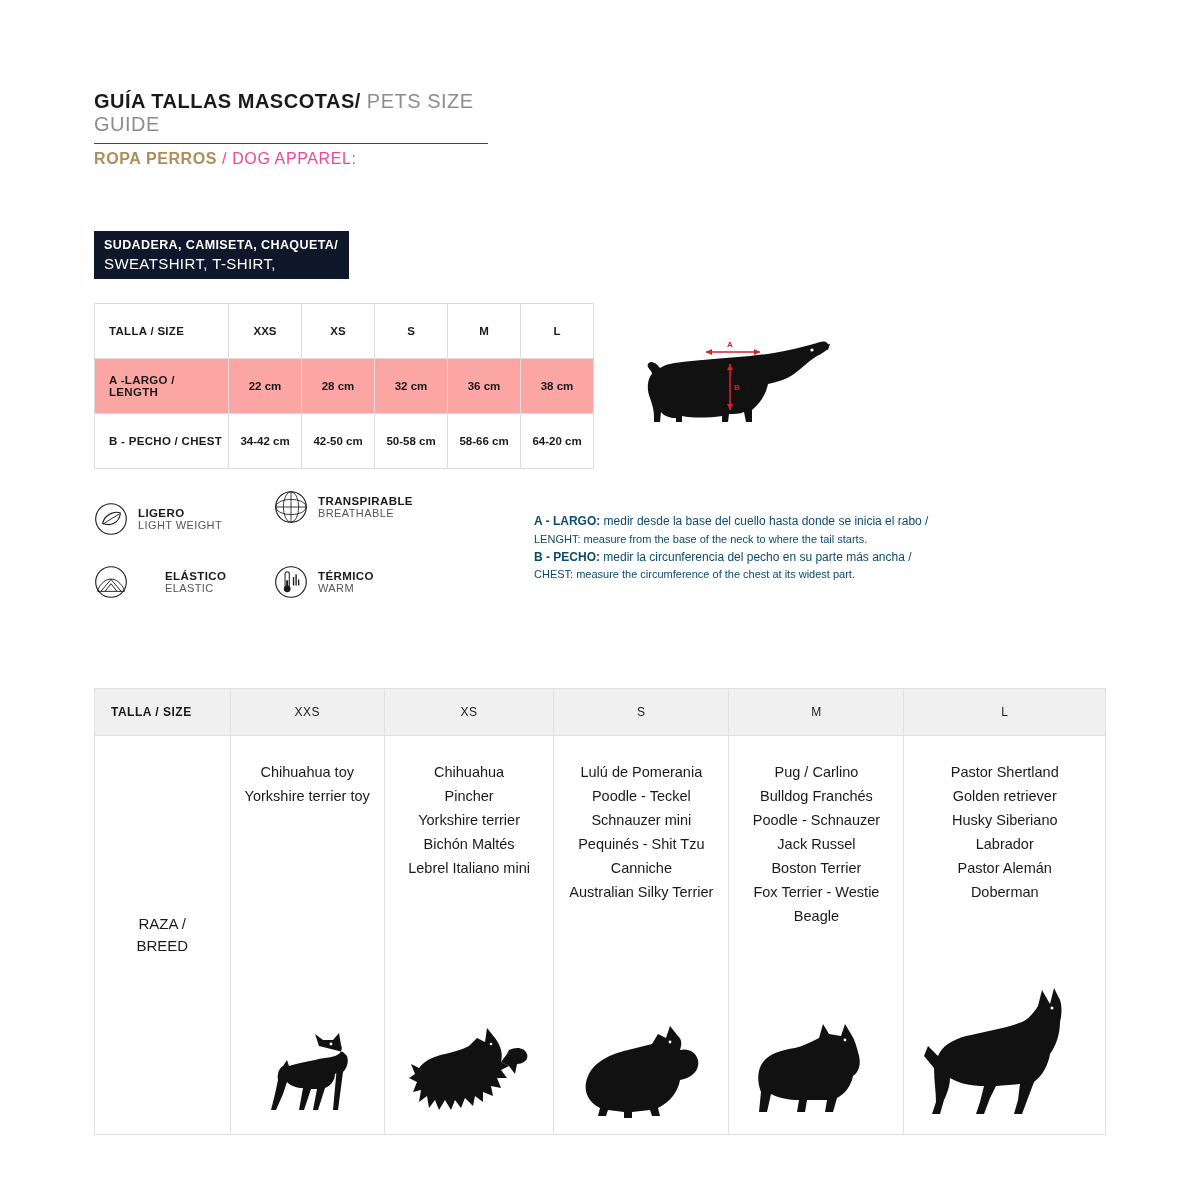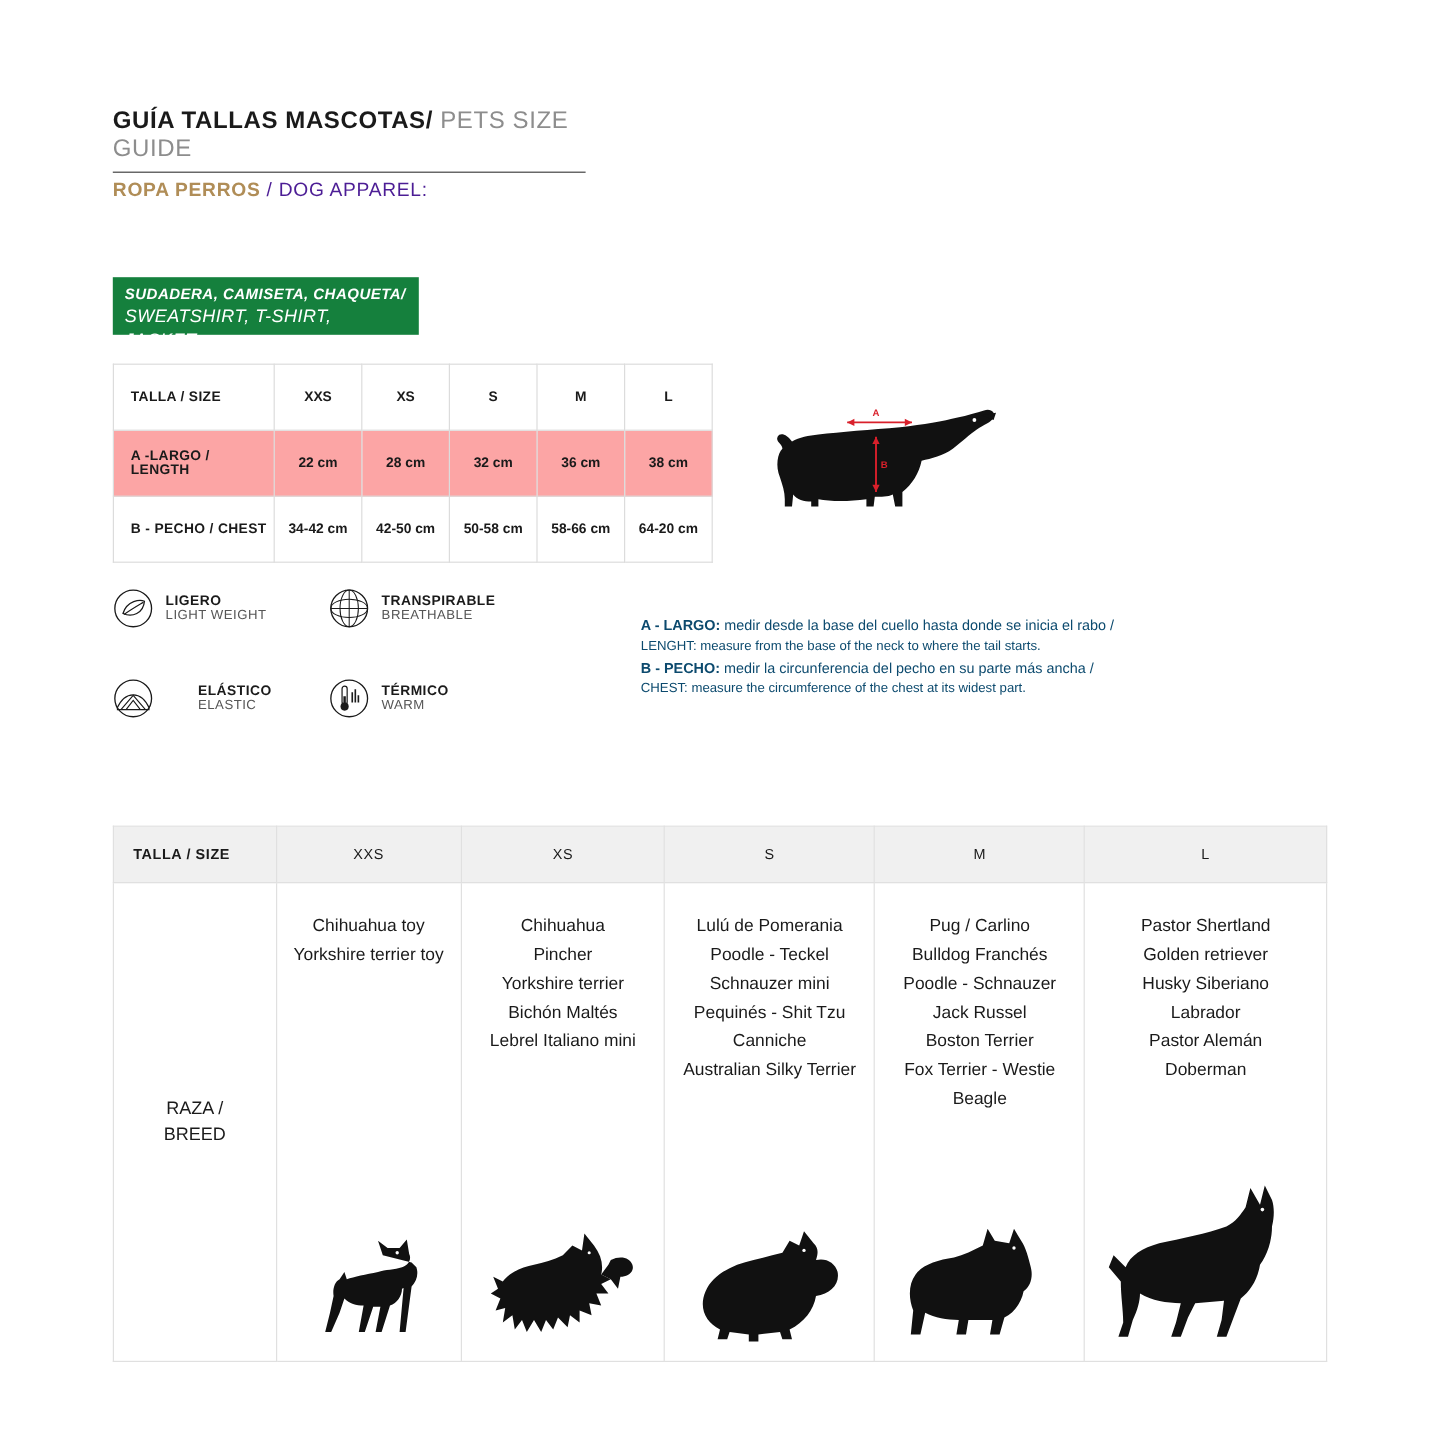--- a/index.html
+++ b/index.html
@@ -38,35 +38,34 @@
   .main-title .en { color: #8d8d8d; font-weight: normal; }
 
   .sub-title {
     position: absolute;
     left: 94px;
     top: 150px;
     font-size: 16px;
     letter-spacing: 0.6px;
   }
   .sub-title .es { color: #b08d57; font-weight: bold; margin-top: 40px; }
-  .sub-title .en { color: #4c1d95; font-weight: normal; }
+  .sub-title .en { color: #ec4899; font-weight: normal; }
 
   
   .banner {
     position: absolute;
     left: 94px;
     top: 231px;
     width: 255px;
     height: 48px;
-    background: #15803d;
+    background: #0f172a;
     color: #ffffff;
     padding: 6px 10px 0 10px;
     box-sizing: border-box;
     line-height: 1.35;
-    font-style: italic;
   }
   .banner .l1 { font-size: 12.5px; font-weight: bold; letter-spacing: 0.4px; }
   .banner .l2 { font-size: 15px; font-weight: normal; letter-spacing: 0.4px; }
 
   
   .meas-table {
     position: absolute;
     left: 94px;
     top: 303px;
     border-collapse: collapse;
@@ -231,21 +230,21 @@
       <td class="colcell">42-50 cm</td>
       <td class="colcell">50-58 cm</td>
       <td class="colcell">58-66 cm</td>
       <td class="colcell">64-20 cm</td>
     </tr>
   </tbody>
     </table>
 
   <div class="features">
 
-    <div class="feat" style="left:0px; top:0px;">
+    <div class="feat" style="left:0px; top:12px;">
       <span class="ficon">
         <svg viewBox="0 0 40 40" width="34" height="34">
           <circle cx="20" cy="20" r="18" fill="none" stroke="#1a1a1a" stroke-width="1.3"></circle>
           <path d="M10 25 C14 12, 27 11, 31 13 C30 25, 19 29, 10 25 Z" fill="none" stroke="#1a1a1a" stroke-width="1.3"></path>
           <path d="M11 26 C18 21, 25 17, 30 14" fill="none" stroke="#1a1a1a" stroke-width="1.1"></path>
         </svg>
       </span>
       <span class="ftext">
         <div class="f1">LIGERO</div>
         <div class="f2">LIGHT WEIGHT</div>

